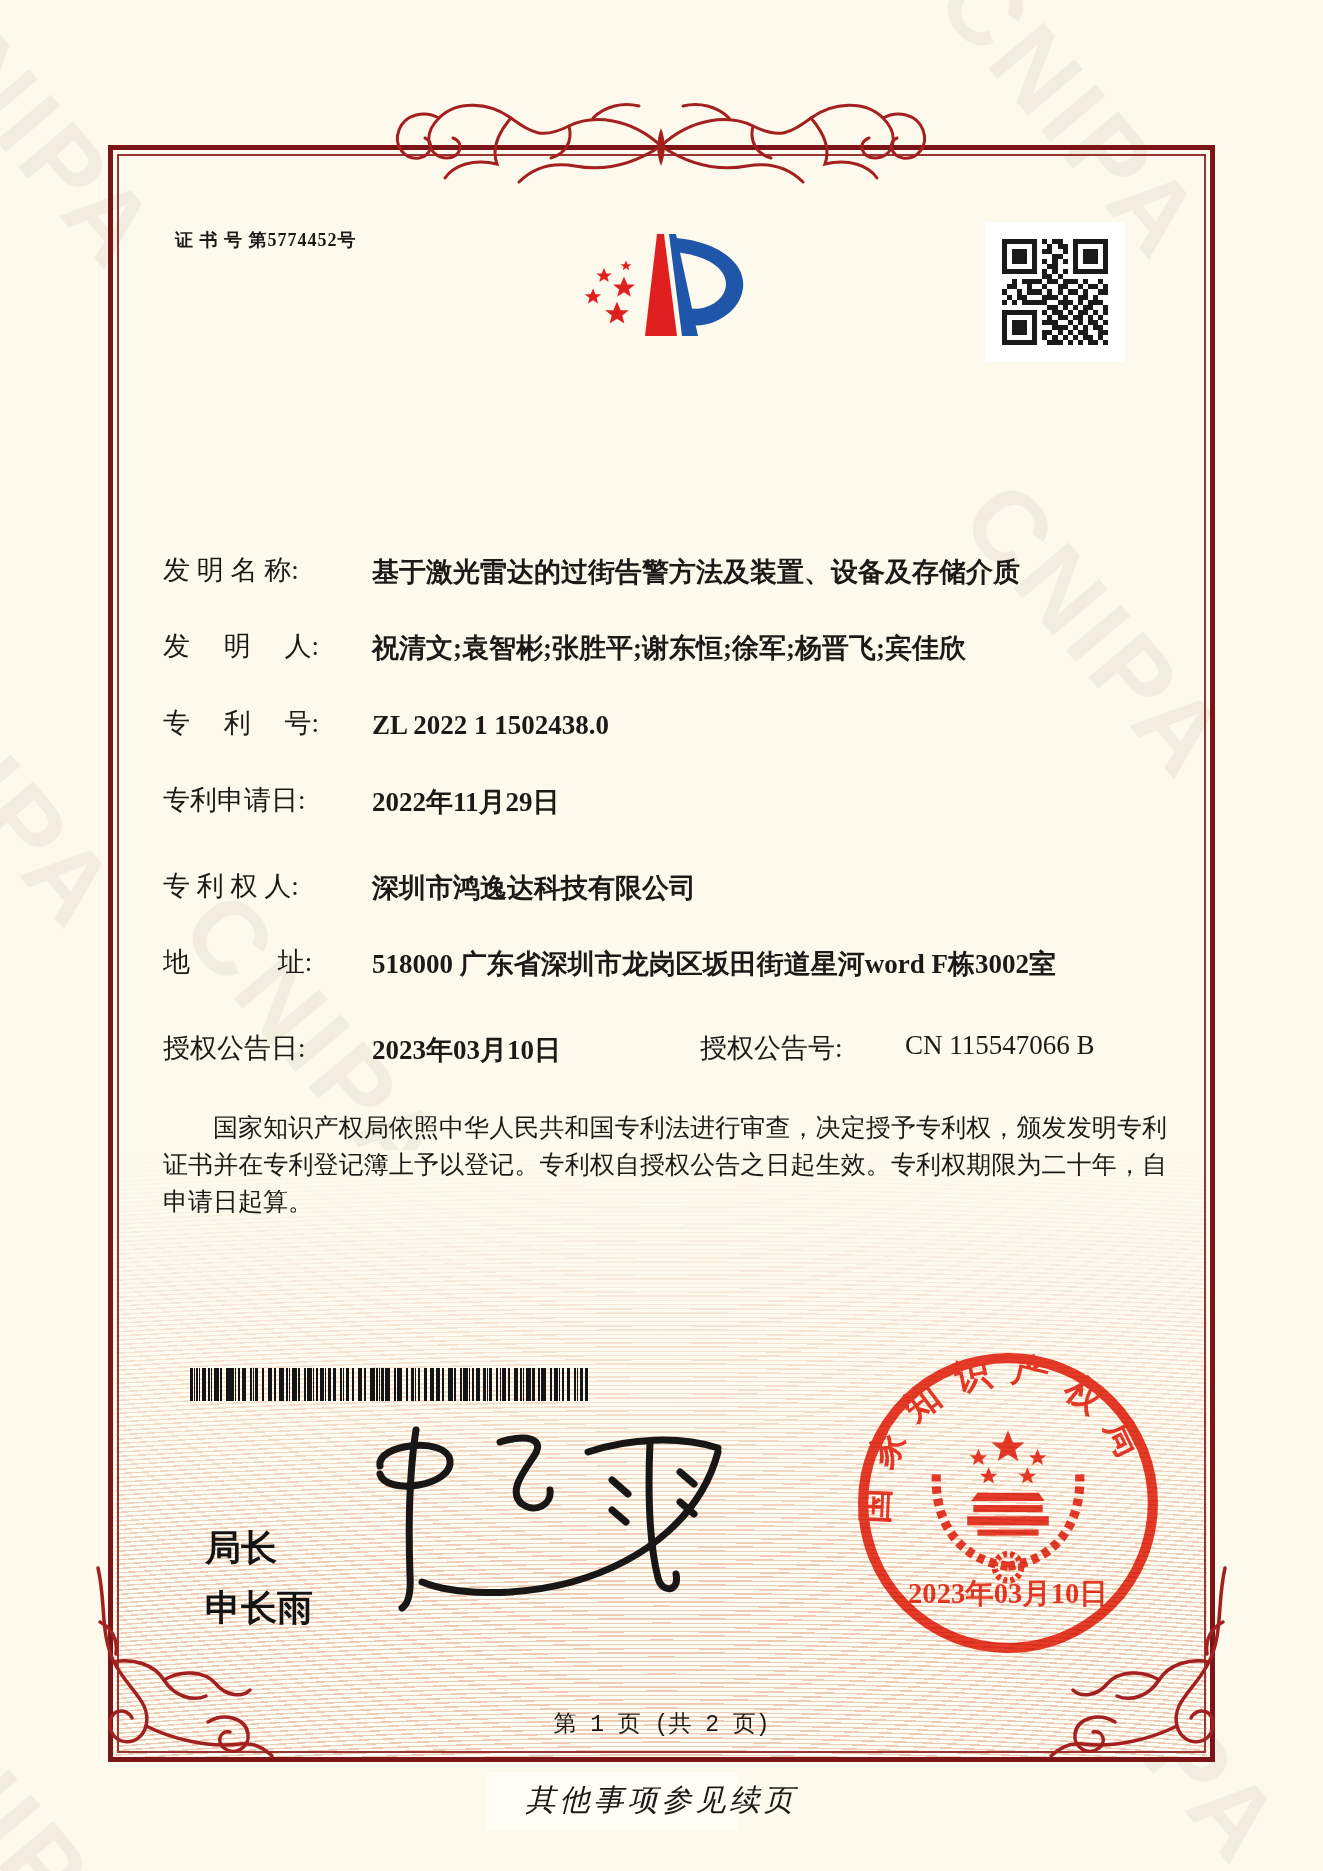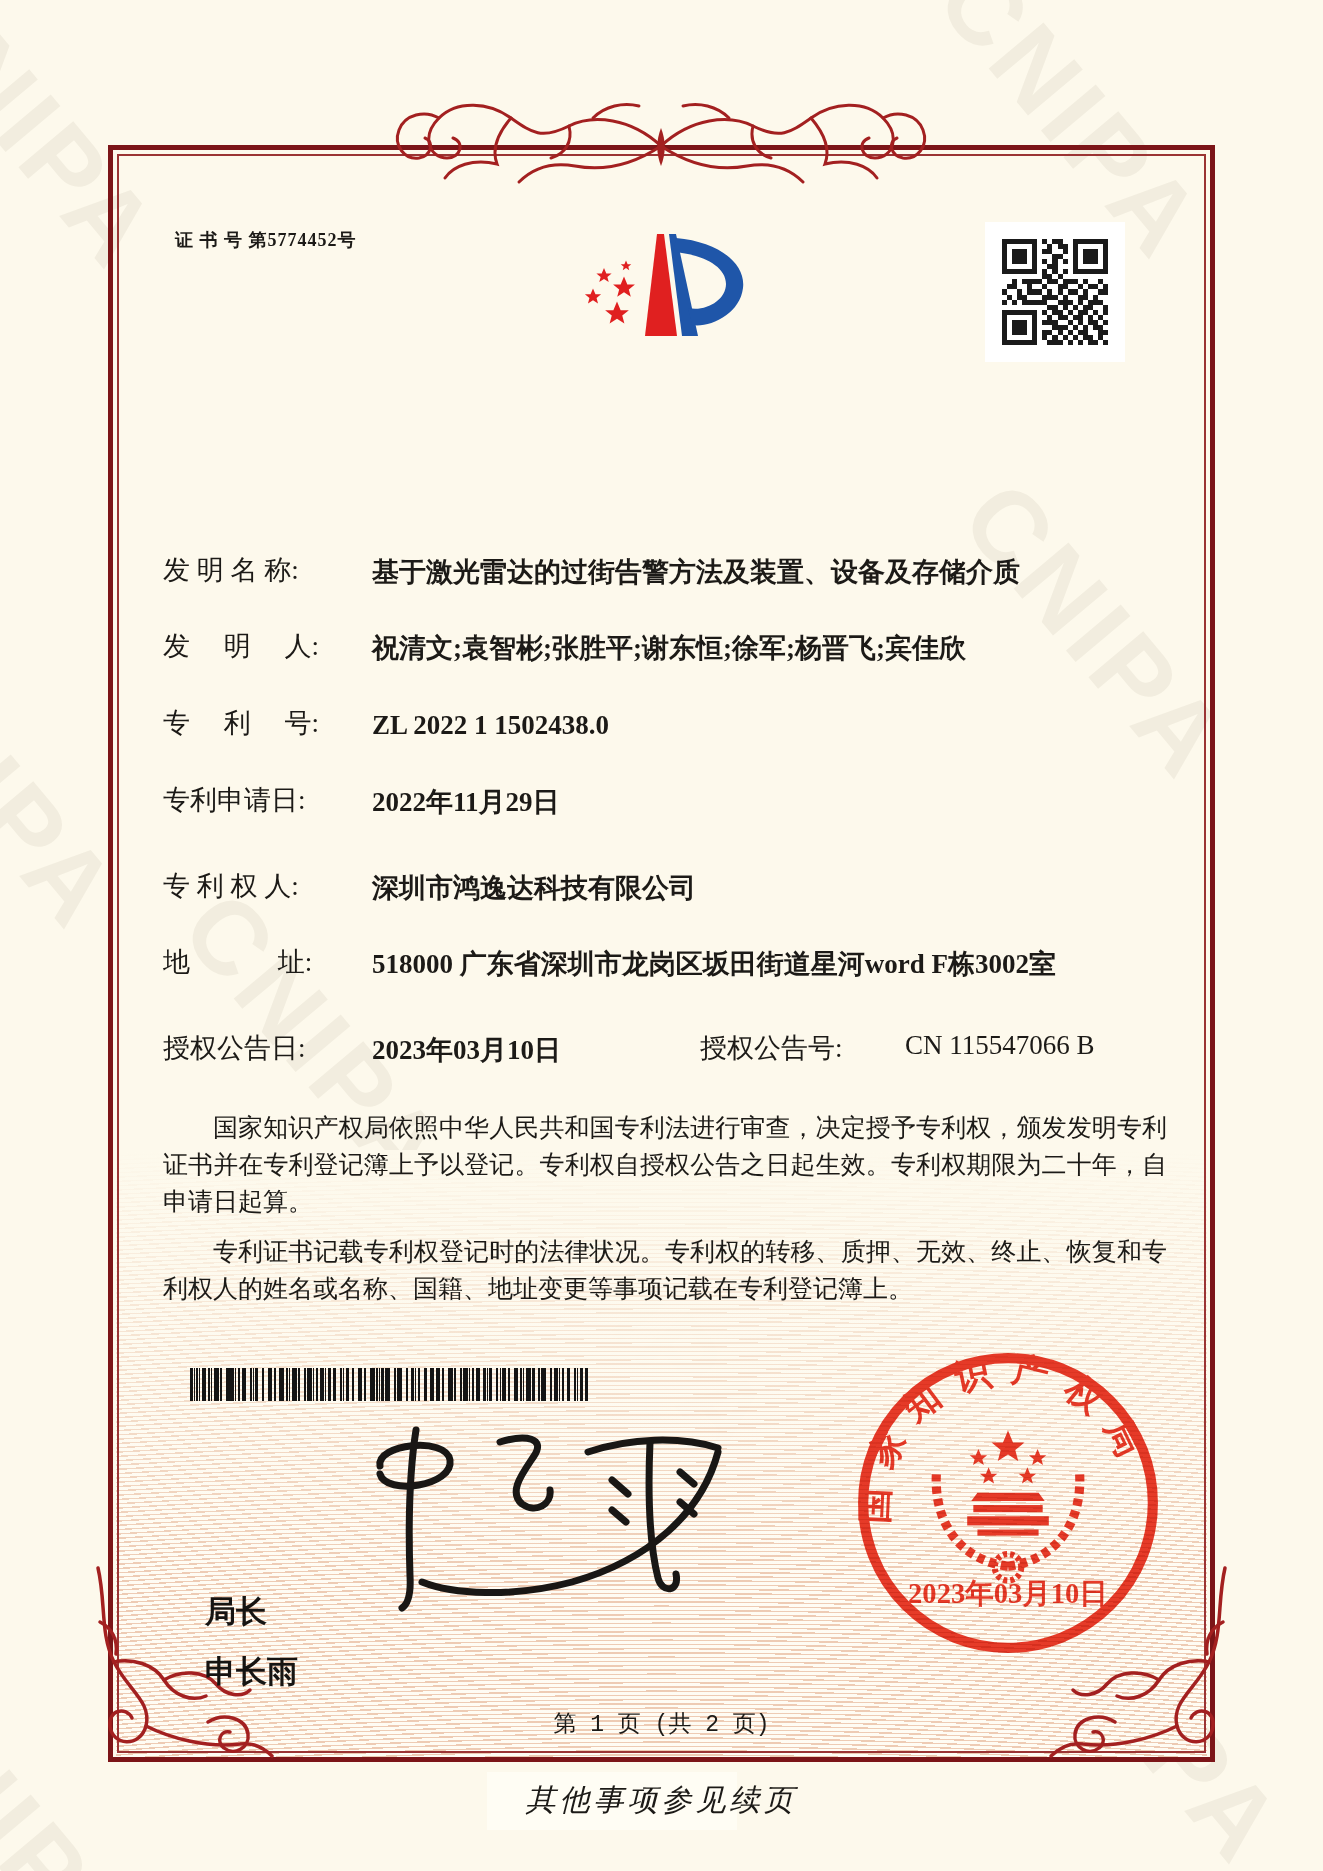--- a/index.html
+++ b/index.html
@@ -48,22 +48,22 @@
          text-align:justify;}
   .paras p{margin:13px;text-indent:2em;}
 
   .barcode{position:absolute;left:190px;top:1368px;width:400px;height:33px;
     background-image:
       repeating-linear-gradient(90deg,#141414 0 2px,transparent 2px 6px),
       repeating-linear-gradient(90deg,#141414 0 1px,transparent 1px 9px),
       repeating-linear-gradient(90deg,#141414 0 3px,transparent 3px 13px),
       repeating-linear-gradient(90deg,transparent 0 4px,#141414 4px 5px,transparent 5px 17px);}
 
-  .officer{position:absolute;left:205px;top:1582px;font-family:Liberation Sans, sans-serif;
-           font-weight:700;font-size:31px;line-height:60px;color:#161412;}
+  .officer{position:absolute;left:205px;top:1518px;font-family:Liberation Sans, sans-serif;
+           font-weight:700;font-size:36px;line-height:60px;color:#161412;}
 
   .signature{position:absolute;left:350px;top:1408px;width:400px;height:215px;}
 
   .seal{position:absolute;left:855px;top:1350px;width:306px;height:306px;opacity:.95;
         mix-blend-mode:multiply;}
 
   .qr-wrap{position:absolute;left:985px;top:222px;width:140px;height:140px;background:#fff;}
   .qr{position:absolute;left:17px;top:17px;width:106px;height:106px;}
   .qr svg{display:block}
   .qr rect{fill:#1a1a1a}
@@ -423,21 +423,20 @@
   </div>
   <div class="row grant">
     <span class="lbl">授权公告日: </span>
     <span class="val">2023年03月10日</span>
     <span class="lbl2">授权公告号: </span>
     <span class="val2">CN 115547066 B</span>
   </div>
 
   <div class="paras">
     <p>国家知识产权局依照中华人民共和国专利法进行审查，决定授予专利权，颁发发明专利证书并在专利登记簿上予以登记。专利权自授权公告之日起生效。专利权期限为二十年，自申请日起算。</p>
-    <p>专利证书记载专利权登记时的法律状况。专利权的转移、质押、无效、终止、恢复和专利权人的姓名或名称、国籍、地址变更等事项记载在专利登记簿上。</p>
   </div>
 
   <div class="barcode"></div>
 
   <div class="officer">
     <div>局长</div>
     <div>申长雨</div>
   </div>
 
   <svg class="signature" viewBox="0 0 400 215">

